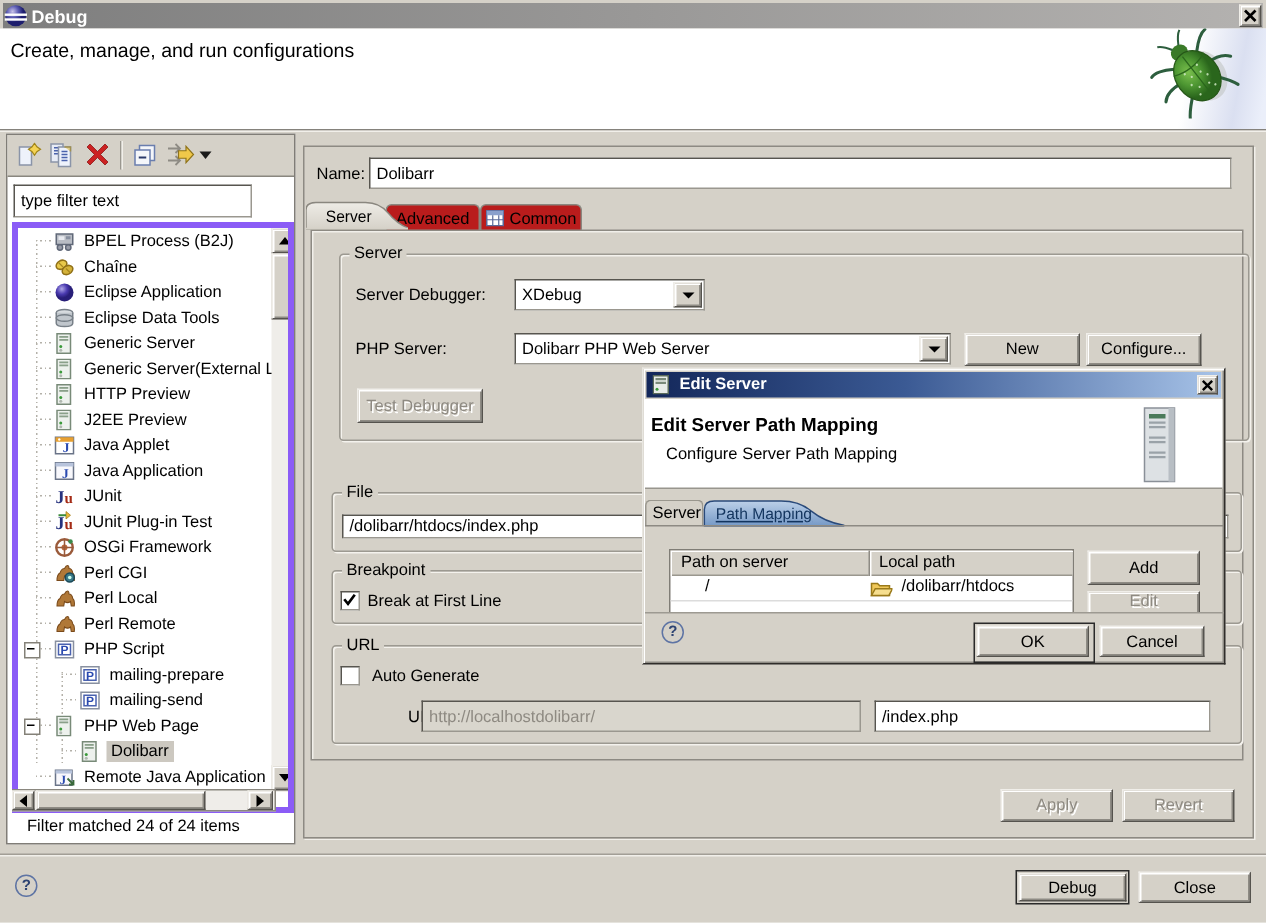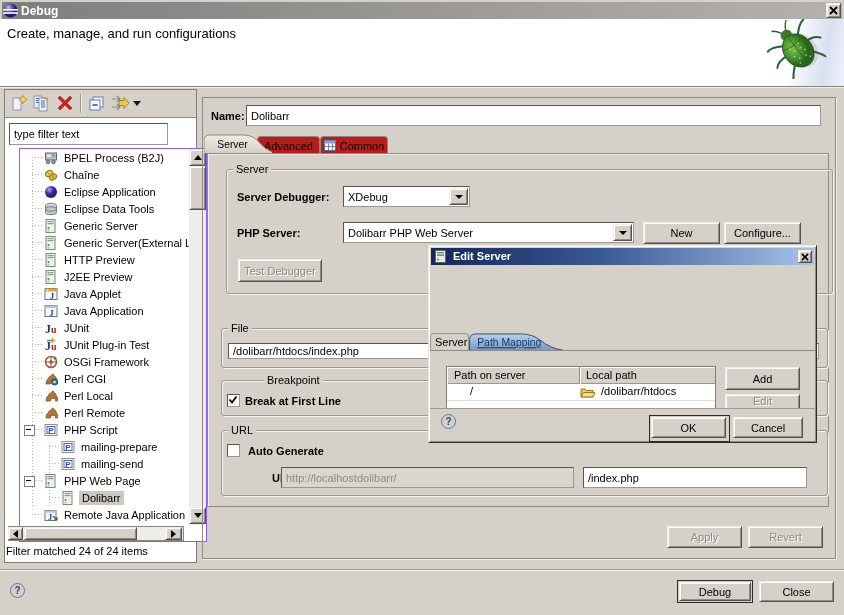--- a/index.html
+++ b/index.html
@@ -3,21 +3,21 @@
 <meta charset="utf-8">
 <style>
 html,body{margin:0;padding:0;}
 #win{position:relative;width:844px;height:615px;background:#d5d1c8;font-family:"Liberation Sans",sans-serif;font-size:11px;color:#000;overflow:hidden;}
 .abs{position:absolute;}
 .btn{position:absolute;box-sizing:border-box;background:#d5d1c8;border:1px solid;border-color:#f0eee9 #55534e #55534e #f0eee9;box-shadow:inset 1px 1px 0 #fff,inset -1px -1px 0 #8e8b84;display:flex;align-items:center;justify-content:center;font-size:11px;}
 .btn.dis{color:#8e8a82;text-shadow:1px 1px 0 #fff;}
 .inp{position:absolute;background:#fff;border:1px solid;border-color:#57554f #9a978f #9a978f #57554f;font-size:11px;display:flex;align-items:center;padding-left:4px;box-sizing:border-box;}
 .group{position:absolute;border:1px solid #9c9991;border-radius:3px;box-shadow:1px 1px 0 #f4f2ed, inset 1px 1px 0 #f4f2ed;}
 .glab{position:absolute;top:-8px;background:#d5d1c8;padding:0 3px;font-size:11px;line-height:14px;}
-.lbl{position:absolute;font-size:11px;white-space:nowrap;font-weight:bold;}
+.lbl{position:absolute;font-size:11px;white-space:nowrap;}
 .tab{position:absolute;box-sizing:border-box;height:18px;border:1px solid #8a877f;border-bottom:none;border-radius:4px 4px 0 0;display:flex;align-items:center;justify-content:center;font-size:11px;background:#b91c1c;}
 .cb{position:absolute;box-sizing:border-box;width:13px;height:13px;background:#fff;border:1px solid;border-color:#57554f #9a978f #9a978f #57554f;}
 .trow{position:absolute;height:17px;display:flex;align-items:center;white-space:nowrap;font-size:11px;}
 .trow svg{margin-right:6px;}
 .trow::before{content:"";position:absolute;left:-12px;top:8px;width:11px;height:1px;background:repeating-linear-gradient(to right,#b4b1a9 0 1px,transparent 1px 3px);}
 .combo-arrow{position:absolute;top:1px;right:1px;width:17px;bottom:1px;background:#d5d1c8;border:1px solid;border-color:#f0eee9 #55534e #55534e #f0eee9;box-shadow:inset 1px 1px 0 #fff,inset -1px -1px 0 #8e8b84;display:flex;align-items:center;justify-content:center;}
 .arr-d{width:0;height:0;border:4px solid transparent;border-top:4px solid #000;margin-top:4px;}
 </style>
 </head>
 <body>
@@ -122,21 +122,21 @@
       </svg>
     <svg class="abs" style="left:106px;top:4px;" width="19" height="18" viewBox="0 0 19 18">
         <path d="M1 5 h8 M6 2 l3 3 l-3 3" stroke="#8e8b84" fill="none" stroke-width="1.2"></path>
         <path d="M1 13 h8 M6 10 l3 3 l-3 3" stroke="#8e8b84" fill="none" stroke-width="1.2"></path>
         <path d="M8 6.5 h5 v-3 l5 5.5 l-5 5.5 v-3 h-5 z" fill="#f0c84a" stroke="#90741a" stroke-width="0.8"></path>
       </svg>
     <div class="abs" style="left:128px;top:11px;width:0;height:0;border:4px solid transparent;border-top:5px solid #1a1a1a;"></div>
 
     <div class="inp" style="left:4px;top:33px;width:159px;height:22px;">type filter text</div>
 
-    <div class="abs" style="left:3px;top:58px;width:188px;height:394px;border:1px solid #8b5cf6;background:#fff;box-sizing:border-box;overflow:hidden;margin-left:11px;" id="tree">
+    <div class="abs" style="left:3px;top:58px;width:188px;height:394px;border:4px solid #8b5cf6;background:#fff;box-sizing:border-box;overflow:hidden;" id="tree">
       <svg width="0" height="0" style="position:absolute">
         <defs>
           <radialGradient id="sph" cx="35%" cy="30%">
               <stop offset="0%" stop-color="#b0a8e8"></stop>
               <stop offset="60%" stop-color="#4a3ab0"></stop>
               <stop offset="100%" stop-color="#281e78"></stop>
             </radialGradient>
           <g id="i-srv">
               <rect x="2" y="0.5" width="9" height="13" fill="#edf1ed" stroke="#788a78"></rect>
               <rect x="3.5" y="2" width="6" height="1.2" fill="#8aa08a"></rect>
@@ -304,21 +304,21 @@
 
     <div class="abs" style="left:3px;top:436px;width:176px;height:15px;background:#efede9;border:1px solid #8a877f;box-sizing:border-box;"></div>
     <div class="btn" style="left:3px;top:437px;width:15px;height:13px;padding:0;">
         <span style="width:0;height:0;border:4px solid transparent;border-right:5px solid #000;margin-right:4px;"></span>
       </div>
     <div class="btn" style="left:19px;top:437px;width:113px;height:13px;"></div>
     <div class="btn" style="left:160px;top:437px;width:17px;height:13px;padding:0;">
         <span style="width:0;height:0;border:4px solid transparent;border-left:5px solid #000;margin-left:4px;"></span>
       </div>
 
-    <div class="abs" style="left:1px;top:455px;font-size:11px;">Filter matched 24 of 24 items</div>
+    <div class="abs" style="left:13px;top:455px;font-size:11px;">Filter matched 24 of 24 items</div>
   </div>
 
   <div class="abs" style="left:202px;top:97px;width:634px;height:462px;border:1px solid #8d8a83;box-shadow:1px 1px 0 #f1efea;box-sizing:border-box;">
     <div class="lbl" style="left:8px;top:12px;">Name:</div>
     <div class="inp" style="left:43px;top:7px;width:575px;height:21px;">Dolibarr</div>
 
     <svg class="abs" style="left:1px;top:36px;z-index:3;" width="68" height="19" viewBox="0 0 72 19" preserveAspectRatio="none">
         <defs>
           <linearGradient id="seltab" x1="0" y1="0" x2="0" y2="1">
             <stop offset="0%" stop-color="#eeece6"></stop>
@@ -352,21 +352,21 @@
         <div class="btn" style="left:497px;top:52px;width:77px;height:22px;">Configure...</div>
         <div class="btn dis" style="left:11px;top:89px;width:84px;height:23px;">Test Debugger</div>
       </div>
 
       <div class="group" style="left:13px;top:174px;width:605px;height:38px;">
         <div class="glab" style="left:6px;">File</div>
         <div class="inp" style="left:6px;top:14px;width:591px;height:16px;">/dolibarr/htdocs/index.php</div>
       </div>
 
       <div class="group" style="left:13px;top:226px;width:605px;height:34px;">
-        <div class="glab" style="left:6px;margin-left:36px;">Breakpoint</div>
+        <div class="glab" style="left:6px;">Breakpoint</div>
         <div class="cb" style="left:5px;top:13px;"><svg width="10" height="10" viewBox="0 0 10 10">
               <path d="M1.5 4.5 L4 7.5 L8.5 1.5" stroke="#000" stroke-width="1.8" fill="none"></path>
             </svg></div>
         <div class="lbl" style="left:23px;top:14px;">Break at First Line</div>
       </div>
 
       <div class="group" style="left:13px;top:276px;width:605px;height:64px;">
         <div class="glab" style="left:6px;">URL</div>
         <div class="cb" style="left:5px;top:13px;"></div>
         <div class="lbl" style="left:26px;top:14px;">Auto Generate</div>
@@ -388,20 +388,35 @@
         <rect x="2" y="4.5" width="7" height="1.5" fill="#7a8a7a"></rect>
         <circle cx="3" cy="9.5" r="1" fill="#3a9a3a"></circle>
       </svg>
     <div class="abs" style="left:24px;top:4px;font-size:11px;font-weight:bold;color:#fff;">Edit Server</div>
     <div class="btn" style="left:369px;top:4px;width:14px;height:13px;">
         <svg width="8" height="8" viewBox="0 0 9 9">
           <path d="M1 1 L8 8 M8 1 L1 8" stroke="#000" stroke-width="1.8"></path>
         </svg>
       </div>
 
+    <div class="abs" style="left:1px;top:20px;width:385px;height:59px;background:#fff;border-bottom:1px solid #98958d;">
+      <div class="abs" style="left:4px;top:10px;font-size:12.5px;font-weight:bold;">Edit Server Path Mapping</div>
+      <div class="abs" style="left:14px;top:31px;font-size:11px;">Configure Server Path Mapping</div>
+      <svg class="abs" style="left:332px;top:5px;" width="24" height="52" viewBox="0 0 24 52">
+        <rect x="1" y="1" width="20" height="49" fill="#dde1e4" stroke="#8a9098"></rect>
+        <rect x="17" y="1" width="4" height="49" fill="#b8bec4"></rect>
+        <rect x="4" y="5" width="11" height="3" fill="#4a7a5a"></rect>
+        <rect x="4" y="10" width="11" height="1.5" fill="#9aa2a8"></rect>
+          <rect x="4" y="13" width="11" height="1.5" fill="#9aa2a8"></rect>
+        <rect x="4" y="20" width="11" height="1.5" fill="#9aa2a8"></rect>
+          <rect x="4" y="23" width="11" height="1.5" fill="#9aa2a8"></rect>
+        <rect x="4" y="30" width="11" height="1.5" fill="#9aa2a8"></rect>
+          <rect x="4" y="33" width="11" height="1.5" fill="#9aa2a8"></rect>
+      </svg>
+    </div>
 
     <div class="abs" style="left:1px;top:87px;width:37px;height:17px;border:1px solid #9a978e;border-bottom:none;border-radius:4px 4px 0 0;"></div>
       <div class="abs" style="left:6px;top:90px;font-size:11px;">Server</div>
     <svg class="abs" style="left:37px;top:87px;" width="100" height="18" viewBox="0 0 100 19">
       <defs>
           <linearGradient id="pmt" x1="0" y1="0" x2="0" y2="1">
             <stop offset="0%" stop-color="#bcd0e8"></stop>
             <stop offset="100%" stop-color="#7498c6"></stop>
           </linearGradient>
         </defs>

